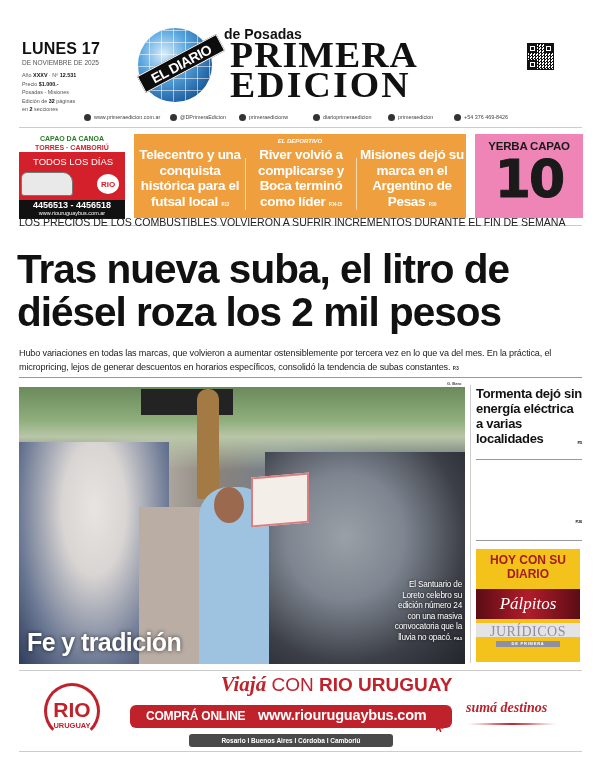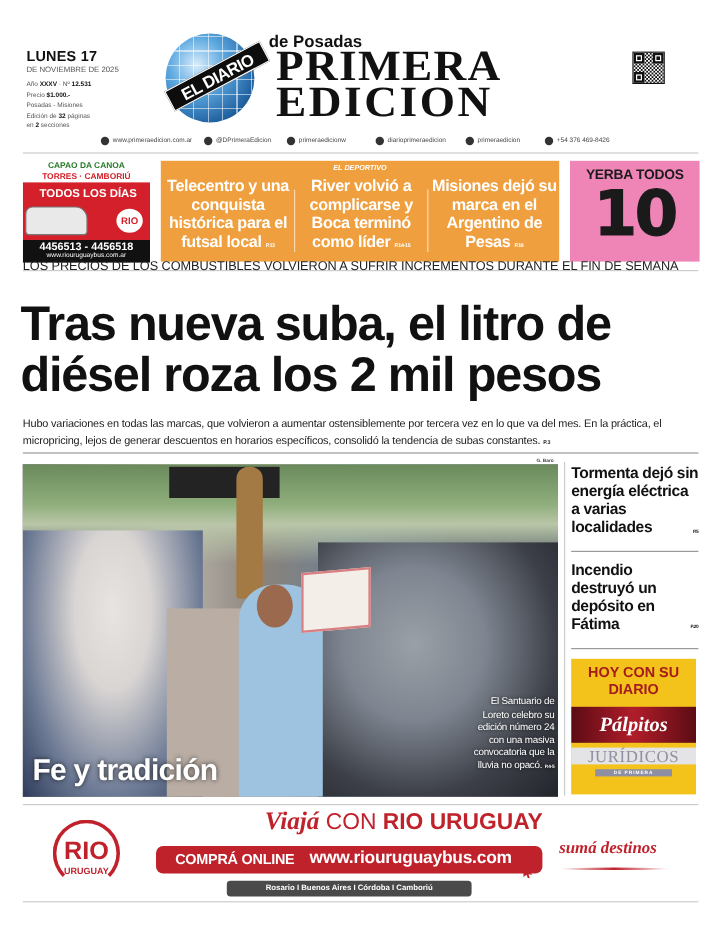--- a/index.html
+++ b/index.html
@@ -2,21 +2,21 @@
 <html><head>
 <meta charset="utf-8">
 <style>
   * { box-sizing: border-box; margin: 0; padding: 0; }
   html, body { width: 600px; height: 784px; background: #ffffff; overflow: hidden; }
   body { font-family: "Liberation Sans", sans-serif; color: #111; position: relative; }
 
   
   .masthead { position: absolute; left: 0; top: 0; width: 600px; height: 105px; }
   .date-block { position: absolute; left: 22px; top: 40px; width: 120px; }
-  .date-day { font-weight: bold; font-size: 12px; color: #111; letter-spacing: 0.2px; }
+  .date-day { font-weight: bold; font-size: 16px; color: #111; letter-spacing: 0.2px; }
   .date-full { font-size: 6.5px; color: #555; margin-top: 1px; }
   .meta-line { font-size: 5.4px; color: #555; line-height: 8.5px; }
   .meta-line b { color: #111; }
   .meta-first { margin-top: 5px; }
 
   .logo { position: absolute; left: 138px; top: 26px; width: 330px; height: 76px; }
   .globe { position: absolute; left: 0; top: 2px; width: 74px; height: 74px; border-radius: 50%;
            background: radial-gradient(circle at 35% 35%, #d8ecfb 0%, #5aa7df 35%, #1f5f9e 75%, #0e3561 100%);
            overflow: hidden; }
   .globe::before { content: ""; position: absolute; inset: 0; border-radius: 50%;
@@ -48,21 +48,21 @@
   .social-item { display: flex; align-items: center; font-size: 5.4px; color: #444; position: absolute; }
   .social-icon { width: 7px; height: 7px; border-radius: 50%; background: #333; margin-right: 3px; display: inline-block; }
   .rule { position: absolute; height: 1px; background: #ccc; }
 
   
   .ad-bus { position: absolute; left: 19px; top: 134px; width: 106px; height: 85px; overflow: hidden; background: #fff; }
   .ad-bus .top { height: 18px; background: #fff; text-align: center; }
   .ad-bus .t1 { color: #2a7a2a; font-weight: bold; font-size: 7px; line-height: 9px; }
   .ad-bus .t2 { color: #d3202a; font-weight: bold; font-size: 7px; line-height: 9px; }
   .ad-bus .redband { position: absolute; left: 0; top: 18px; width: 106px; height: 48px; background: #d3202a; }
-  .ad-bus .todos { position: absolute; left: 14px; top: 22px; color: #fff; font-weight: bold; font-size: 9.5px; }
+  .ad-bus .todos { position: absolute; left: 14px; top: 22px; color: #fff; font-weight: normal; font-size: 9.5px; }
   .ad-bus .bus { position: absolute; left: 2px; top: 38px; width: 52px; height: 24px; background: #e9e9e9; border-radius: 6px 10px 3px 3px; border: 1px solid #777; }
   .ad-bus .rio-logo { position: absolute; left: 76px; top: 38px; width: 26px; height: 24px; border-radius: 50%; background: #fff;
         color: #d3202a; font-weight: bold; font-size: 8px; text-align: center; line-height: 22px; border: 2px solid #d3202a; }
   .ad-bus .phones { position: absolute; left: 0; top: 66px; width: 106px; height: 19px; background: #111; color: #fff; text-align: center; }
   .ad-bus .ph { font-weight: bold; font-size: 9px; line-height: 10px; }
   .ad-bus .web { font-size: 5.5px; line-height: 7px; }
 
   
   .sports { position: absolute; left: 134px; top: 134px; width: 332px; height: 84px; background: #ef9f3d; }
   .sports-kicker { position: absolute; top: 4px; left: 0; width: 100%; text-align: center; color: #fff; font-size: 6px; font-weight: bold; font-style: italic; }
@@ -107,21 +107,21 @@
 
   
   .side-bar { position: absolute; left: 470px; top: 385px; width: 1px; height: 278px; background: #ccc; }
   .side-story { position: absolute; left: 476px; width: 106px; font-weight: bold; font-size: 13px; line-height: 15px; color: #111; letter-spacing: -0.3px; }
   .side-story .pg { position: absolute; right: 0; bottom: 2px; font-size: 4px; font-weight: bold; }
   .side-rule { position: absolute; left: 476px; width: 106px; height: 1px; background: #999; }
 
   .hoy { position: absolute; left: 476px; top: 549px; width: 104px; height: 113px; background: #f3c21b; overflow: hidden; }
   .hoy-title { text-align: center; font-weight: bold; font-size: 12px; line-height: 13.5px; color: #a41c1e; margin-top: 5px; }
   .palpitos { position: absolute; left: 0; top: 40px; width: 104px; height: 30px; background: linear-gradient(90deg, #5c0c14, #b01d2a, #5c0c14);
-              color: #fff; font-weight: bold; font-style: italic; font-family: "Liberation Serif", serif; font-size: 17px; text-align: center; line-height: 30px; }
+              color: #fff; font-weight: normal; font-style: italic; font-family: "Liberation Serif", serif; font-size: 17px; text-align: center; line-height: 30px; }
   .juridicos { position: absolute; left: 0; top: 74px; width: 104px; height: 14px; background: #e4e4e6; text-align: center; }
   .juridicos .j1 { font-family: "Liberation Serif", serif; color: #8f8fa3; font-size: 14px; letter-spacing: 0.5px; line-height: 18px; }
   .juridicos .j2 { margin: 0 auto; width: 64px; background: #8f8fa3; color: #fff; font-size: 4px; font-weight: bold; line-height: 6px; letter-spacing: 0.8px; }
 
   
   .bottom-rule-top { position: absolute; left: 19px; top: 670px; width: 563px; height: 1px; background: #ccc; }
   .bottom-rule-bot { position: absolute; left: 19px; top: 751px; width: 563px; height: 1px; background: #ccc; }
   .rio-big { position: absolute; left: 40px; top: 683px; width: 64px; height: 48px; }
   .rio-arc { position: absolute; left: 4px; top: 0; width: 56px; height: 56px; border: 3px solid #c0222c; border-bottom-color: transparent; border-radius: 50%; }
   .rio-word { position: absolute; left: 0; top: 15px; width: 64px; text-align: center; color: #c0222c; font-weight: bold; font-size: 21px; }
@@ -239,21 +239,21 @@
     <span class="pg">P.14-15</span>
   </div>
   <div class="sports-sep" style="left:222px"></div>
   <div class="sports-col" style="left:224px">
     <span>Misiones dejó su marca en el Argentino de Pesas</span>
     <span class="pg">P.16</span>
   </div>
 </div>
 
 <div class="yerba">
-  <div class="yerba-title">YERBA TODOS</div>
+  <div class="yerba-title">YERBA CAPAO</div>
   <div class="yerba-num">10</div>
 </div>
 
 <div class="rule" style="left:19px; top:225px; width:563px;"></div>
 
 <div class="kicker">LOS PRECIOS DE LOS COMBUSTIBLES VOLVIERON A SUFRIR INCREMENTOS DURANTE EL FIN DE SEMANA</div>
 <div class="headline">Tras nueva suba, el litro de diésel roza los 2 mil pesos</div>
 <div class="summary">
   <span>Hubo variaciones en todas las marcas, que volvieron a aumentar ostensiblemente por tercera vez en lo que va del mes. En la práctica, el micropricing, lejos de generar descuentos en horarios específicos, consolidó la tendencia de subas constantes.</span>
   <span class="pg">P.3</span>
@@ -277,21 +277,20 @@
   </div>
 </div>
 
 <div class="side-bar"></div>
 <div class="side-story" style="top:386px; height:66px;">
   <span>Tormenta dejó sin energía eléctrica a varias localidades</span>
   <span class="pg">P.5</span>
 </div>
 <div class="side-rule" style="top:459px;"></div>
 <div class="side-story" style="top:467px; height:64px;">
-  <span>Incendio destruyó un depósito en Fátima</span>
   <span class="pg">P.20</span>
 </div>
 <div class="side-rule" style="top:540px;"></div>
 
 <div class="hoy">
   <div class="hoy-title">HOY CON SU DIARIO</div>
   <div class="palpitos">Pálpitos</div>
   <div class="juridicos">
     <div class="j1">JURÍDICOS</div>
     <div class="j2">DE PRIMERA</div>

